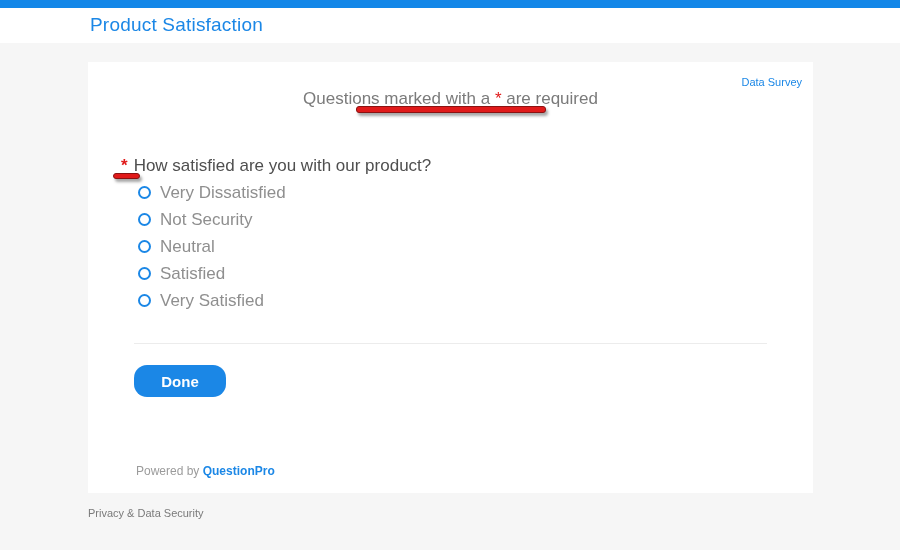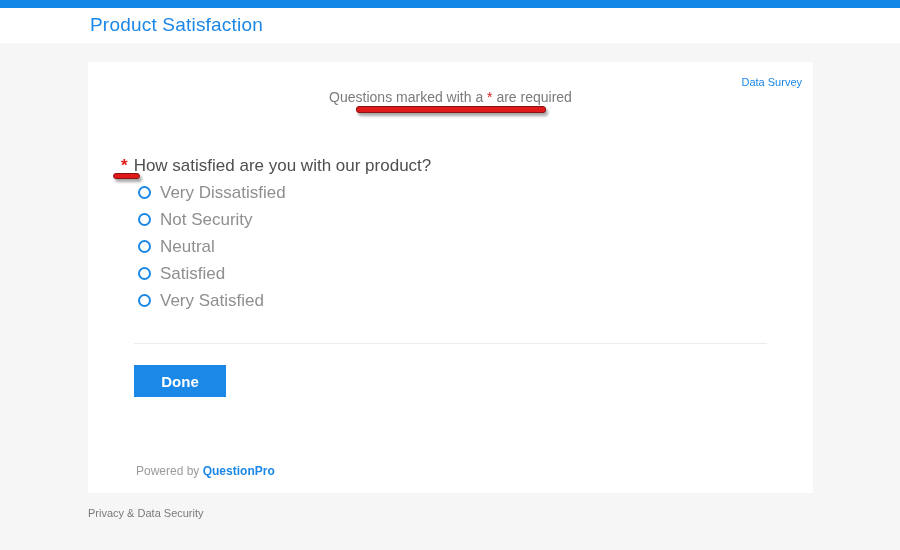--- a/index.html
+++ b/index.html
@@ -31,21 +31,21 @@
     background:#ffffff;
   }
 
   .exit-link {
     position:absolute; top:14px; right:11px;
     font-size:11px; color:#1b87e6; cursor:pointer; text-decoration:none;
   }
 
   .required-note {
     position:absolute; top:27px; left:0; width:100%;
-    text-align:center; font-size:14px; color:#7b7b7b;
+    text-align:center; font-size:17px; color:#7b7b7b;
   }
   .required-note .asterisk { color:#e01a1a; }
 
   .annotation-bar {
     position:absolute;
     background:#e01a1a;
     border:1px solid #8a1212;
     border-radius:3px;
     box-shadow:2px 3px 3px rgba(0,0,0,0.35);
   }
@@ -74,21 +74,21 @@
     margin-left:9px; font-size:17px; color:#8f8f8f;
   }
 
   .divider {
     position:absolute; left:46px; top:281px; width:633px; height:1px;
     background:#ececec;
   }
 
   .done-button {
     position:absolute; left:46px; top:303px; width:92px; height:32px;
-    background:#1b87e6; border:none; border-radius:0;
+    background:#1b87e6; border:none; border-radius:13px;
     color:#ffffff; font-size:15px; font-weight:700;
     font-family:"Liberation Sans", sans-serif;
     cursor:pointer;
     display:flex; align-items:center; justify-content:center;
   }
 
   .powered {
     position:absolute; left:48px; top:402px;
     font-size:12px; color:#9b9b9b;
   }

